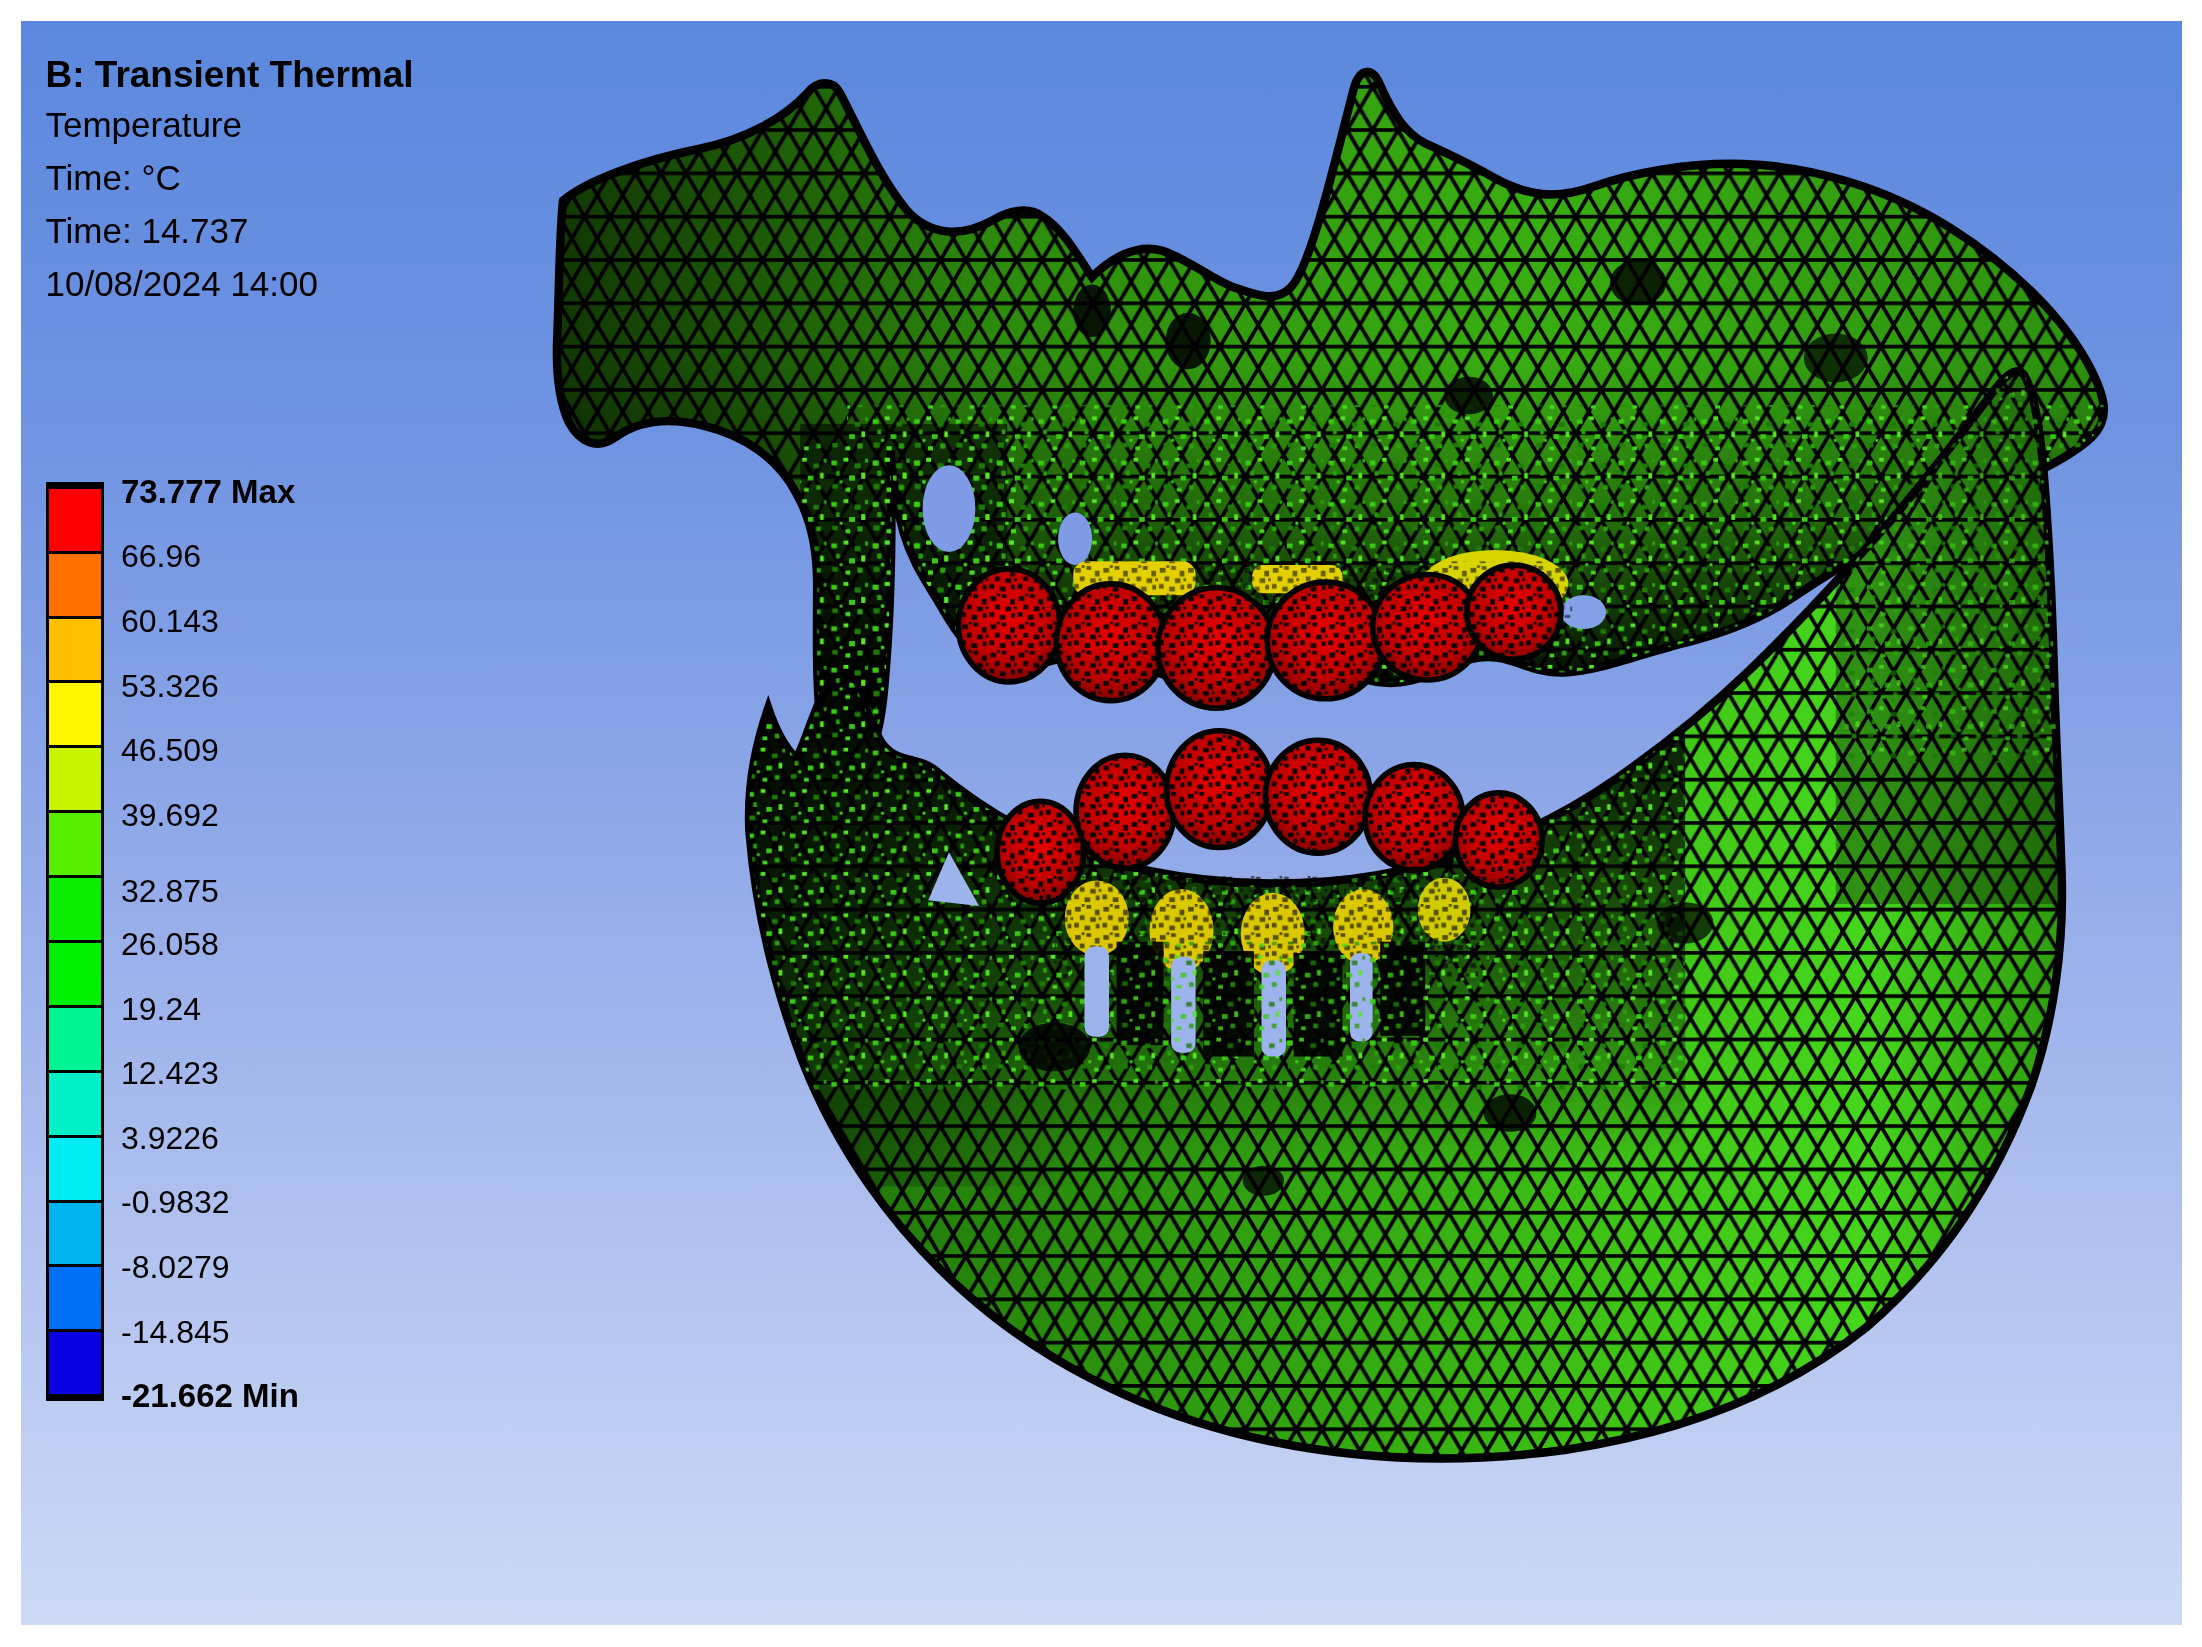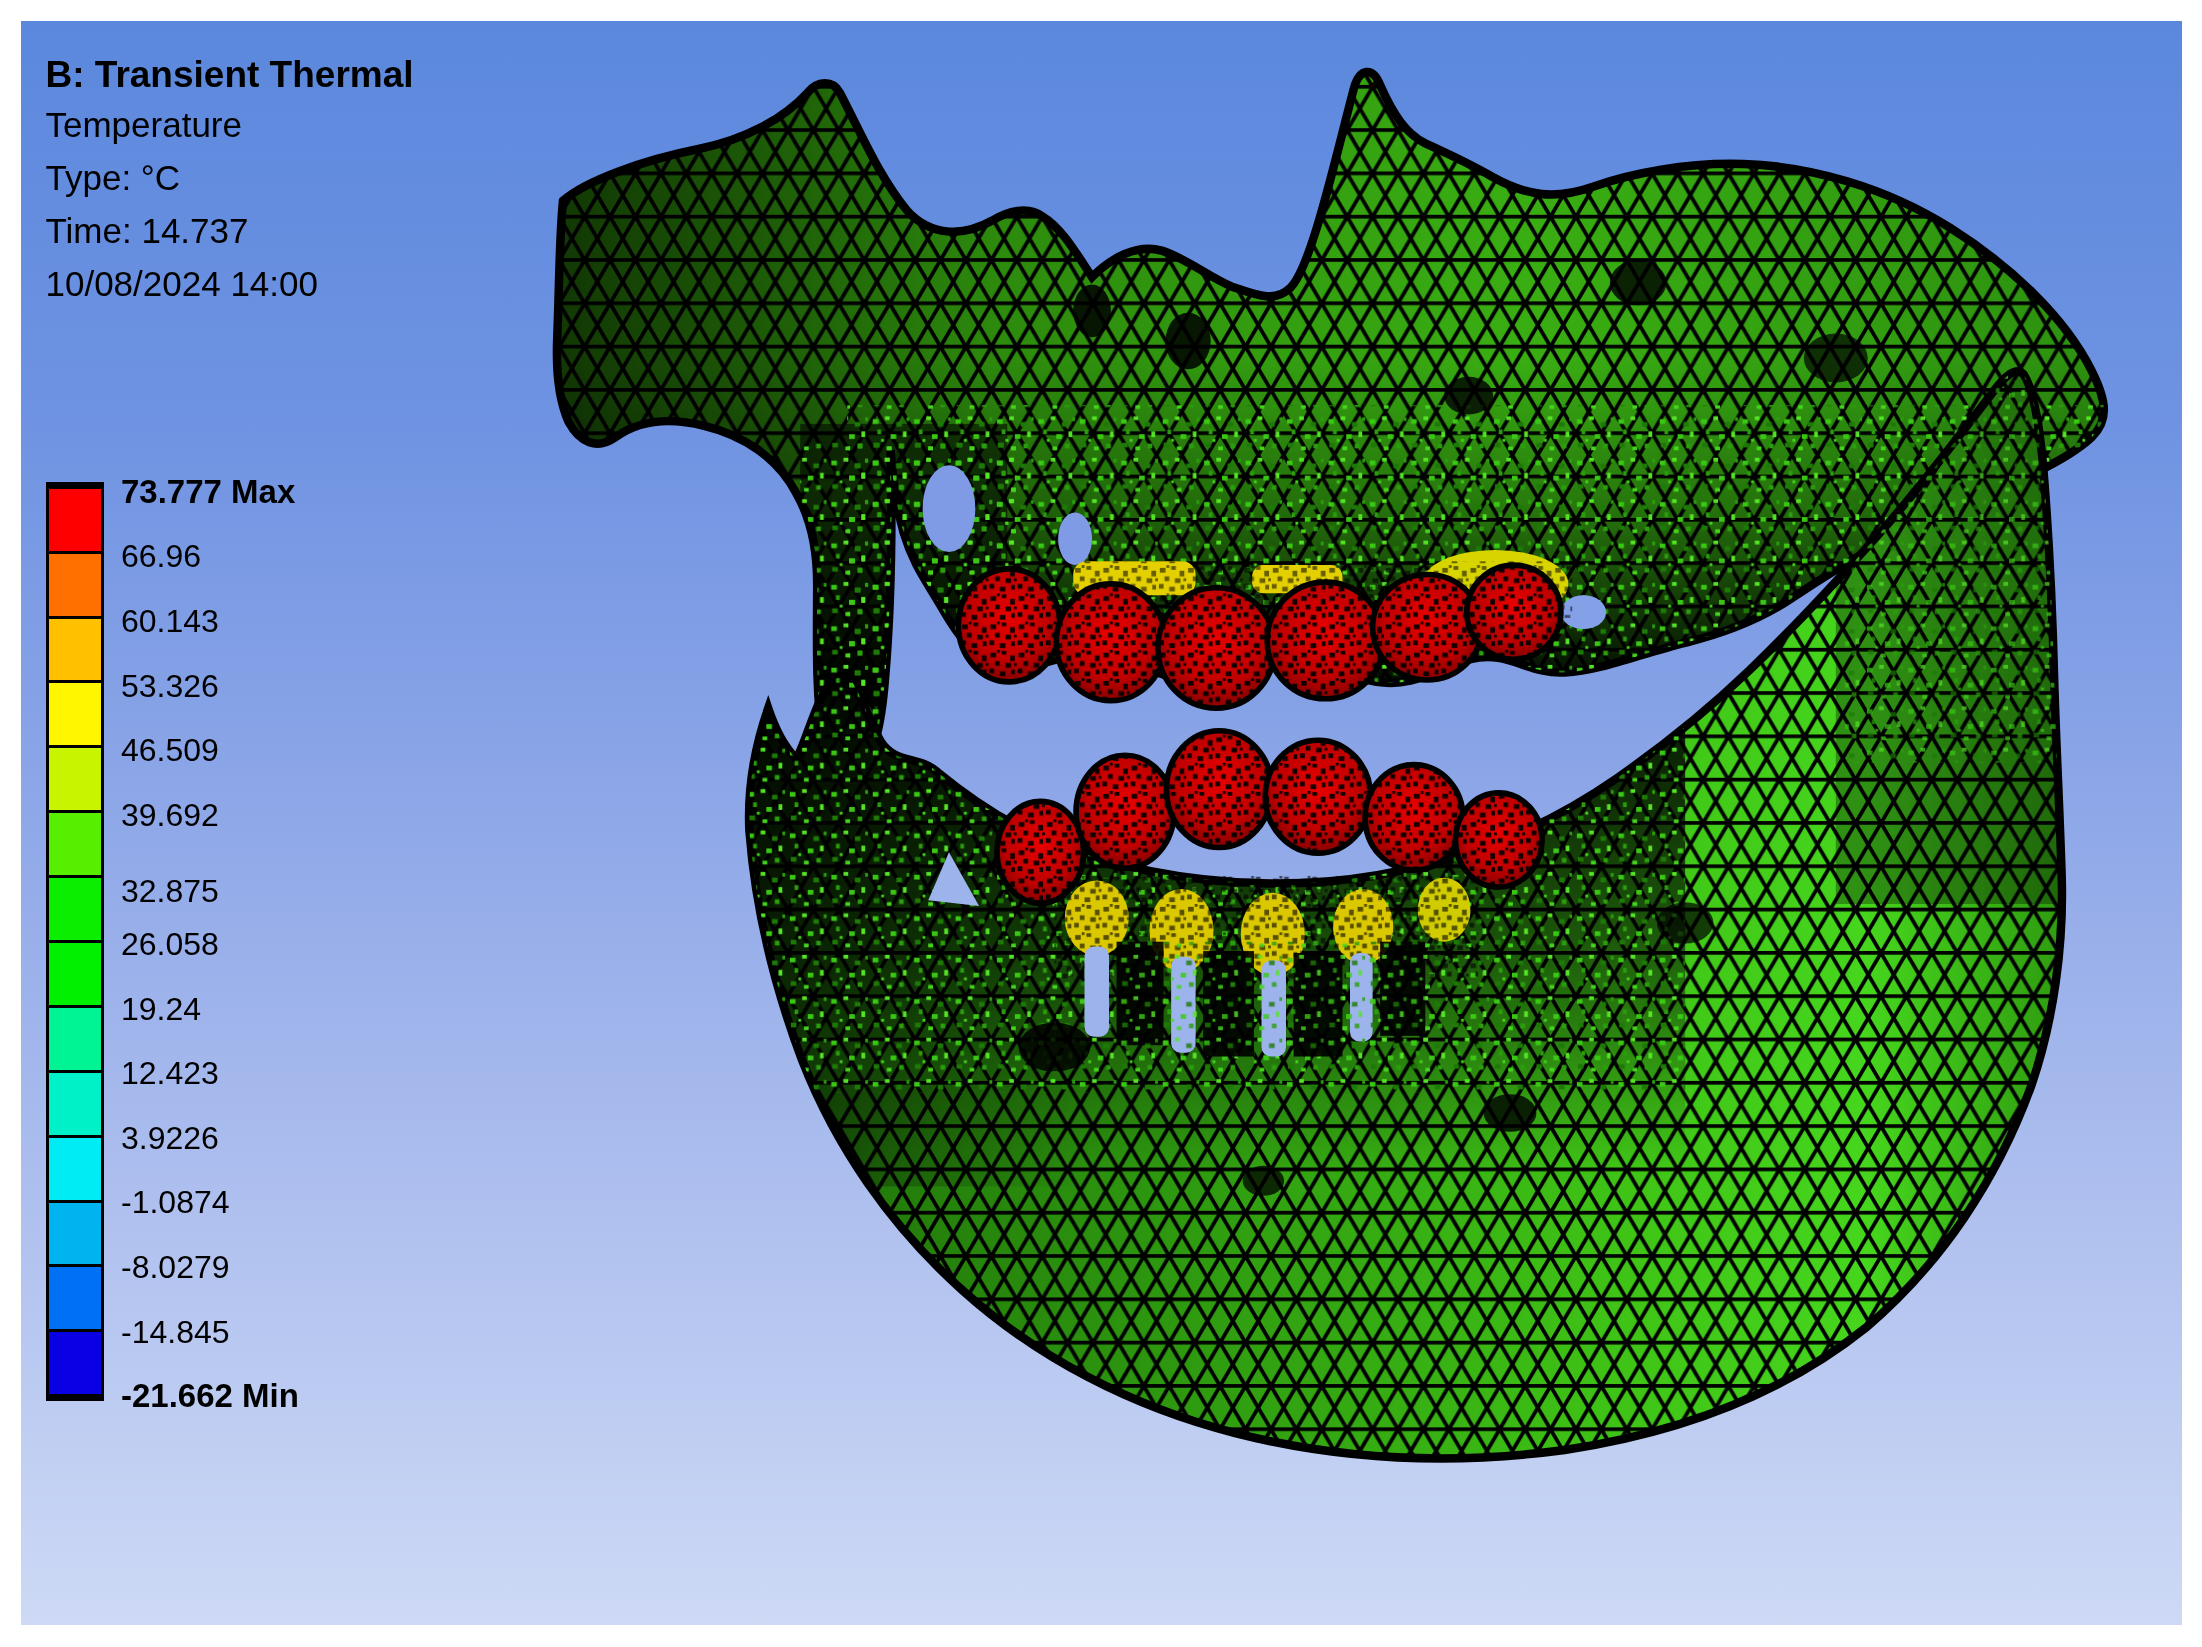--- a/index.html
+++ b/index.html
@@ -277,21 +277,21 @@
       </g>
       <g>
         <rect x="1186" y="1000" width="330" height="115" fill="url(#speckG)" opacity="0.8"></rect>
       </g>
     </g>
   </svg>
 
   <div class="info">
     <div class="title">B: Transient Thermal</div>
     <div class="line">Temperature</div>
-    <div class="line">Type: °C</div>
+    <div class="line">Time: °C</div>
     <div class="line">Time: 14.737</div>
     <div class="line">10/08/2024 14:00</div>
   </div>
 
   <div class="legend-bar">
       <div class="band" style="background: rgb(255, 0, 0);"></div>
       <div class="band" style="background: rgb(255, 112, 0);"></div>
       <div class="band" style="background: rgb(255, 192, 0);"></div>
       <div class="band" style="background: rgb(255, 246, 0);"></div>
       <div class="band" style="background: rgb(200, 244, 0);"></div>
@@ -310,20 +310,20 @@
       <div class="lab" style="top: 535px;">66.96</div>
       <div class="lab" style="top: 600px;">60.143</div>
       <div class="lab" style="top: 665px;">53.326</div>
       <div class="lab" style="top: 729px;">46.509</div>
       <div class="lab" style="top: 794px;">39.692</div>
       <div class="lab" style="top: 858px; margin-top: 12px;">32.875</div>
       <div class="lab" style="top: 923px;">26.058</div>
       <div class="lab" style="top: 988px;">19.24</div>
       <div class="lab" style="top: 1052px;">12.423</div>
       <div class="lab" style="top: 1117px;">3.9226</div>
-      <div class="lab" style="top: 1181px;">-1.0874</div>
+      <div class="lab" style="top: 1181px;">-0.9832</div>
       <div class="lab" style="top: 1246px;">-8.0279</div>
       <div class="lab" style="top: 1311px;">-14.845</div>
       <div class="lab bold" style="top: 1375px;">-21.662 Min</div>
     </div>
 
 </div>
 
 
 </body></html>

